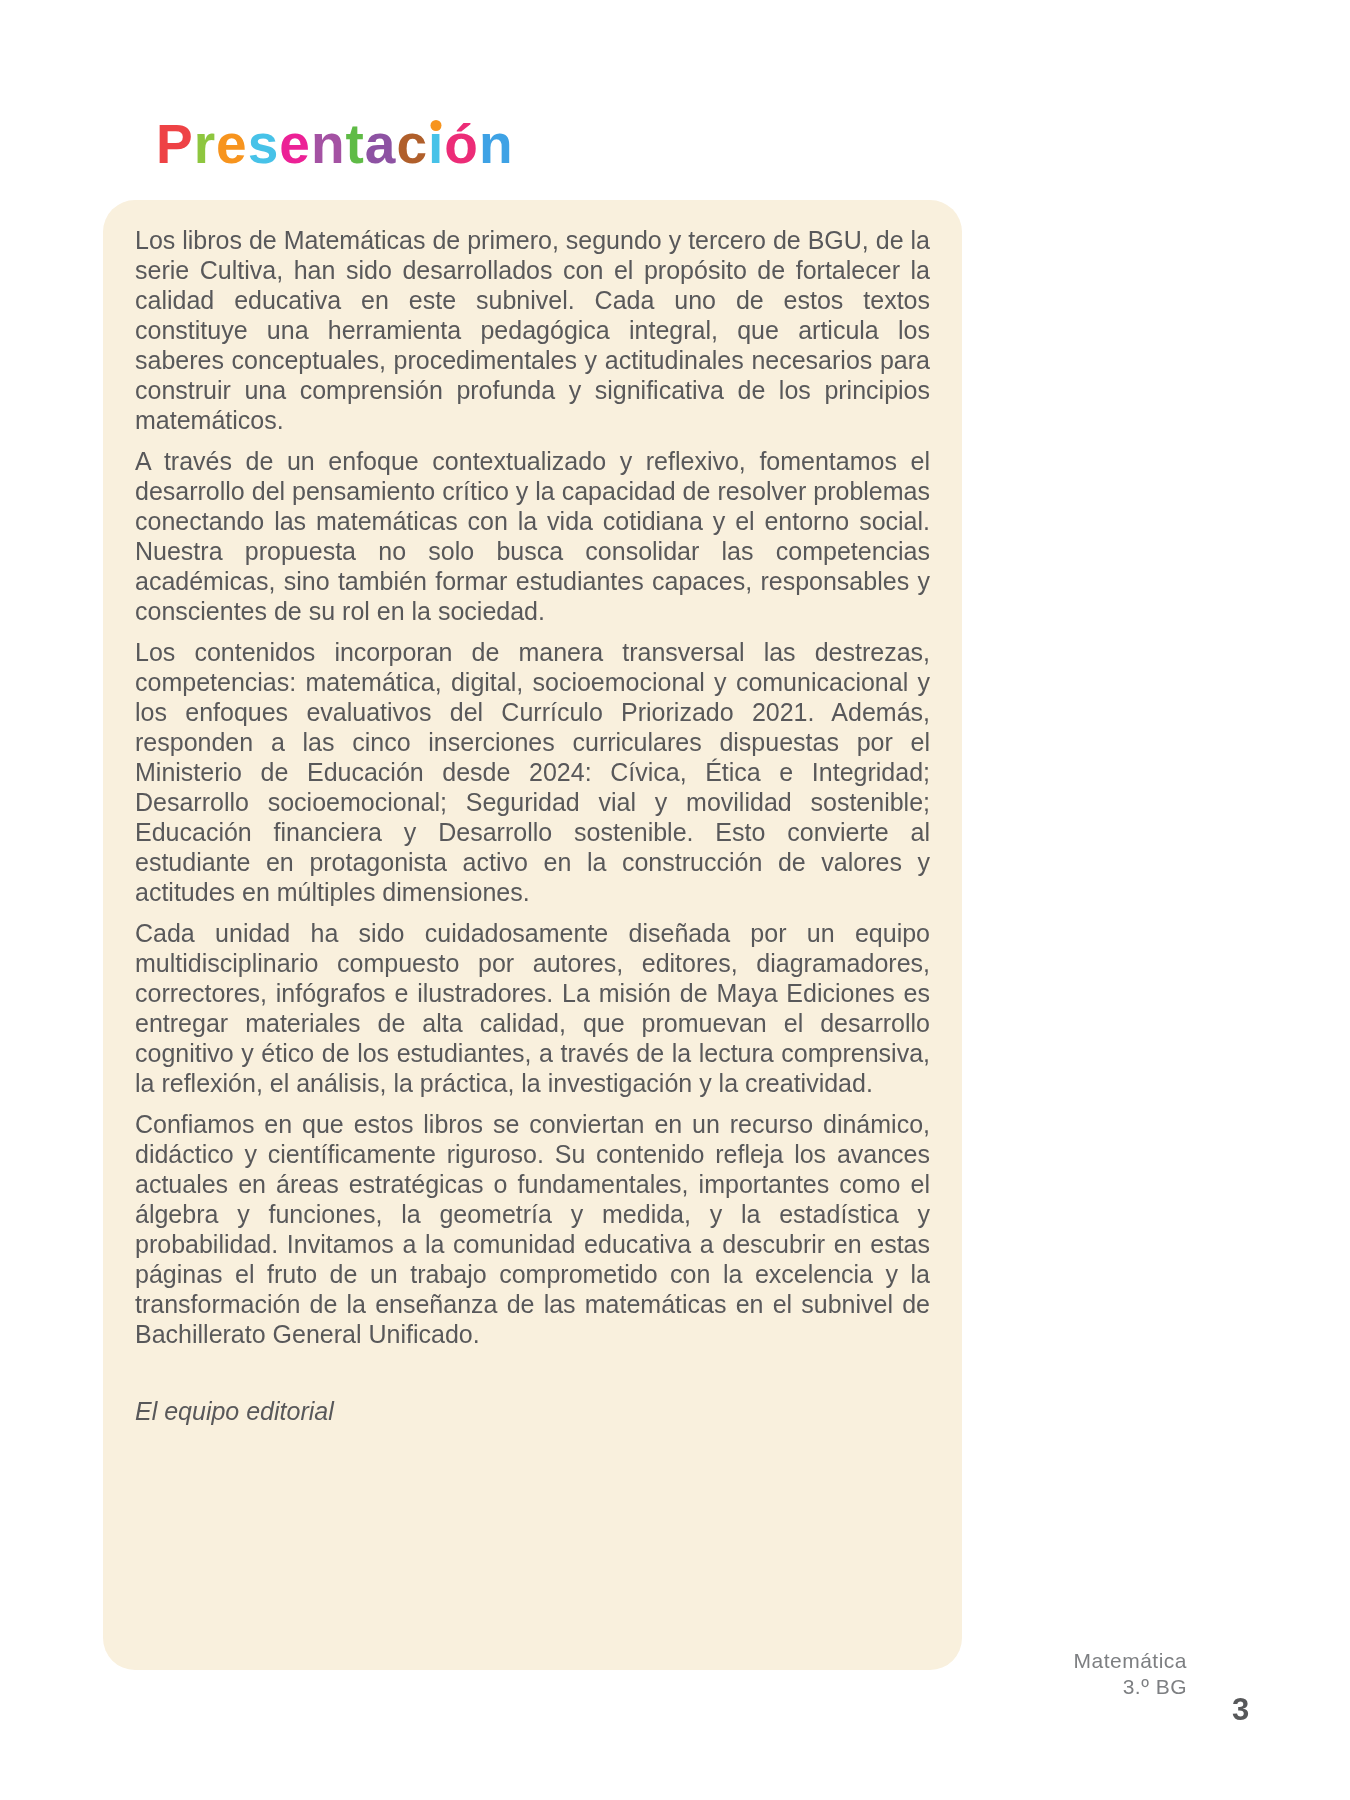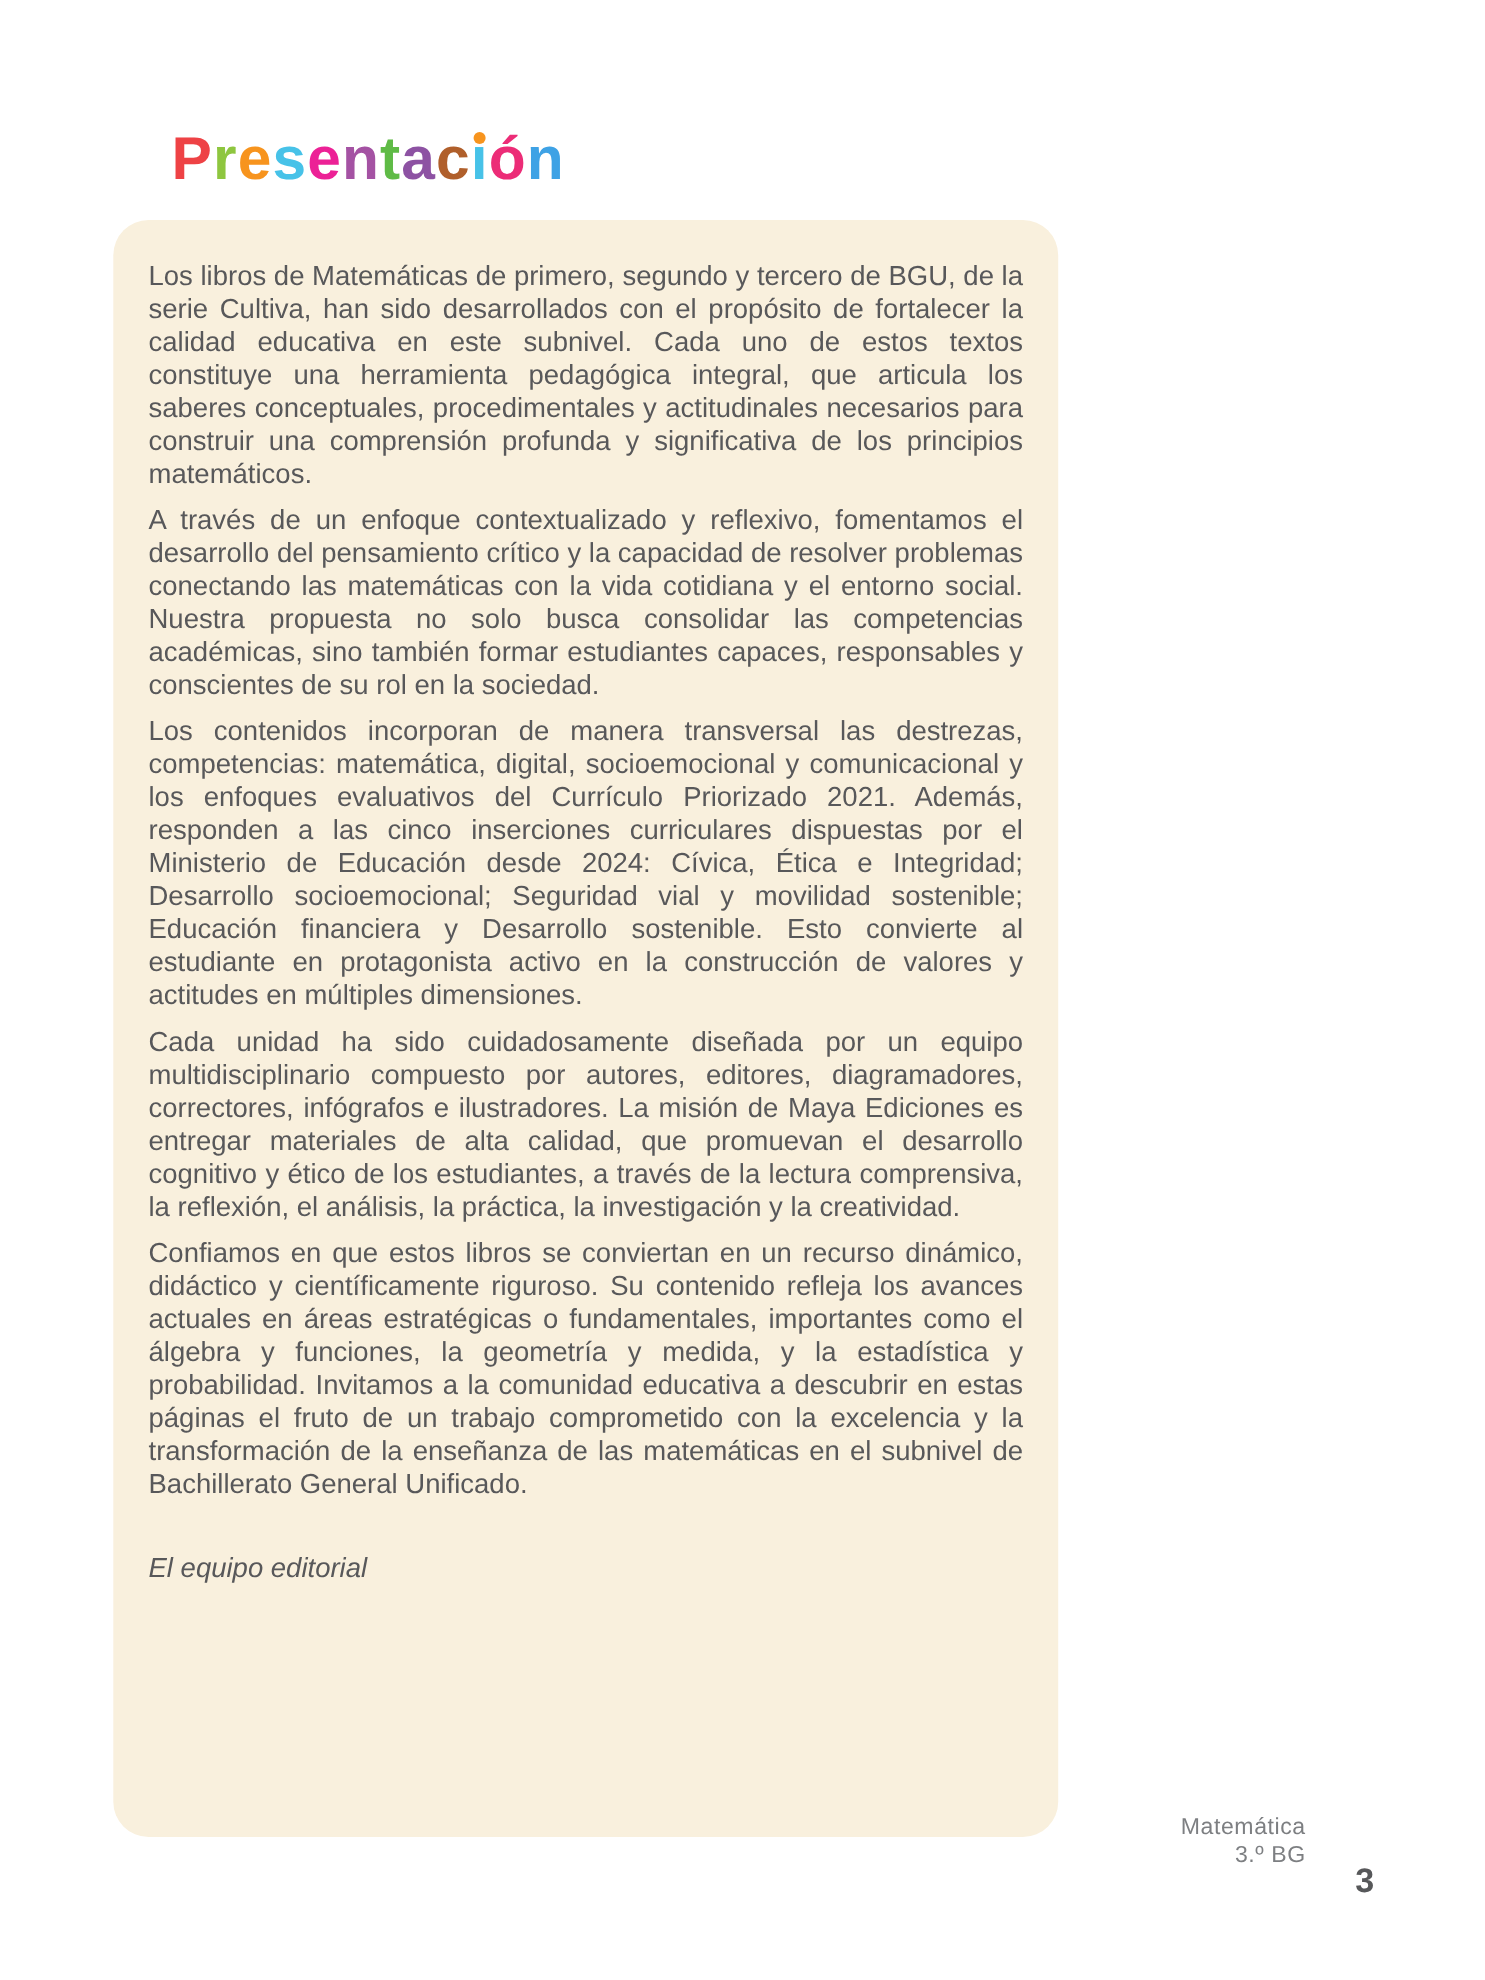--- a/index.html
+++ b/index.html
@@ -23,21 +23,21 @@
   }
   
   .panel{
     position:absolute;left:103px;top:200px;
     width:795px;height:1422px;
     padding:24px 32px;
     border-radius:32px;
     background:#f9f0dd;
   }
   .panel p{
-    margin:12px 0 11px 0;
+    margin:1px 0 11px 0;
     font-size:25px;line-height:30px;
     color:#58585a;
     text-align:justify;
   }
   .panel p.closing{margin-top:72px;text-align:left;}
   .panel p.signature{margin-top:47px;text-align:left;}
   
   .footer-label{
     position:absolute;top:1648px;right:163px;
     text-align:right;

